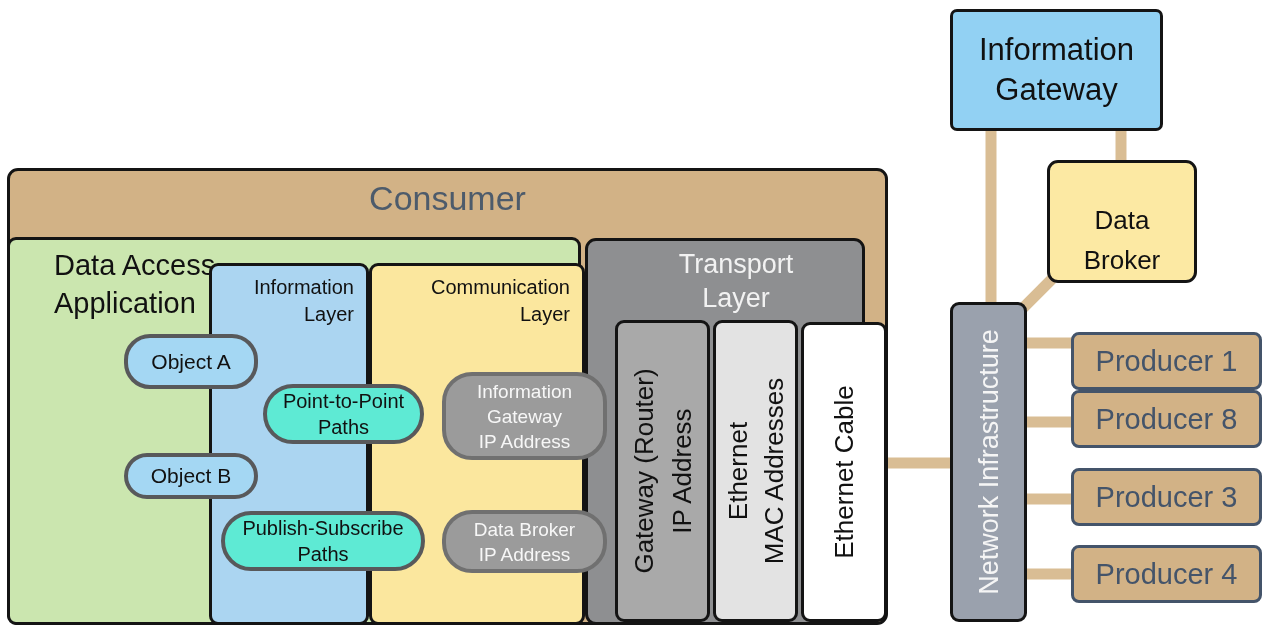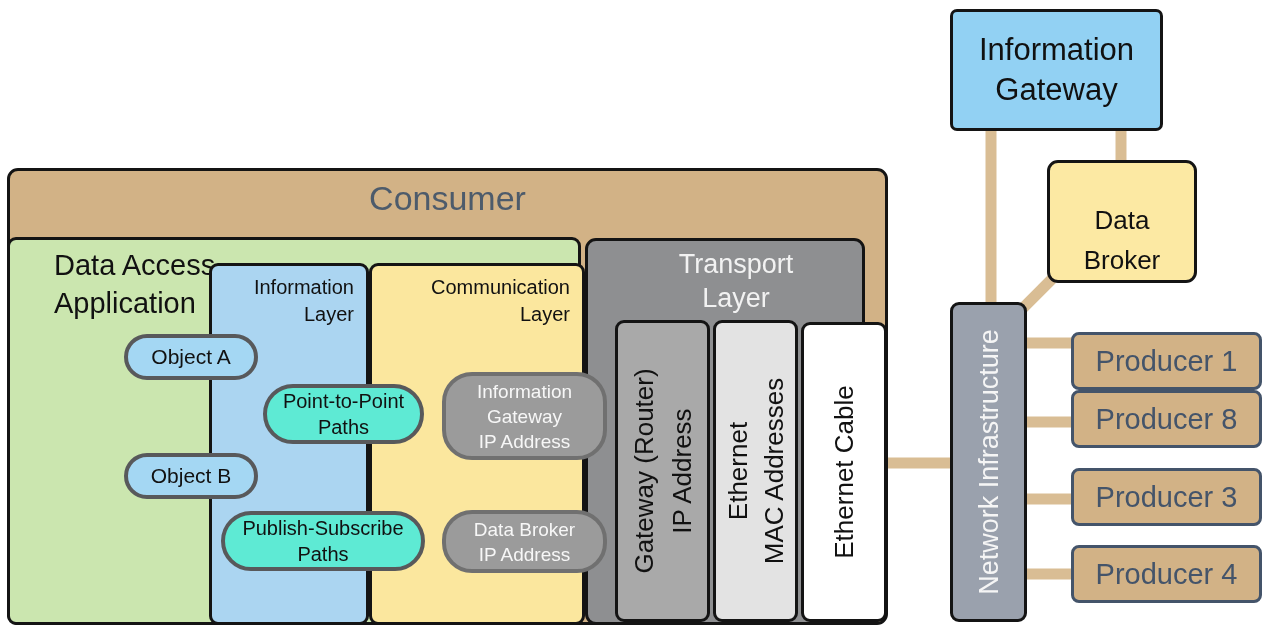--- a/index.html
+++ b/index.html
@@ -97,21 +97,21 @@
     <div class="vwrap vdark" style="line-height:36px;">
       <span class="line">Ethernet</span>
       <span class="line">MAC Addresses</span>
     </div>
   </div>
 
   <div class="abs bx f-white" style="left:801px;top:322px;width:86px;height:300px;">
     <div class="vwrap vdark">Ethernet Cable</div>
   </div>
 
-  <div class="abs pill pill-blue" style="left:124px;top:334px;width:134px;height:46px;">Object A</div>
+  <div class="abs pill pill-blue" style="left:124px;top:334px;width:134px;height:55px;">Object A</div>
 
   <div class="abs pill pill-blue" style="left:124px;top:453px;width:134px;height:46px;">Object B</div>
 
   <div class="abs pill pill-yellow" style="left:263px;top:384px;width:161px;height:60px;">
     <div>
       <span class="line">Point-to-Point</span>
       <span class="line">Paths</span>
     </div>
   </div>
 

